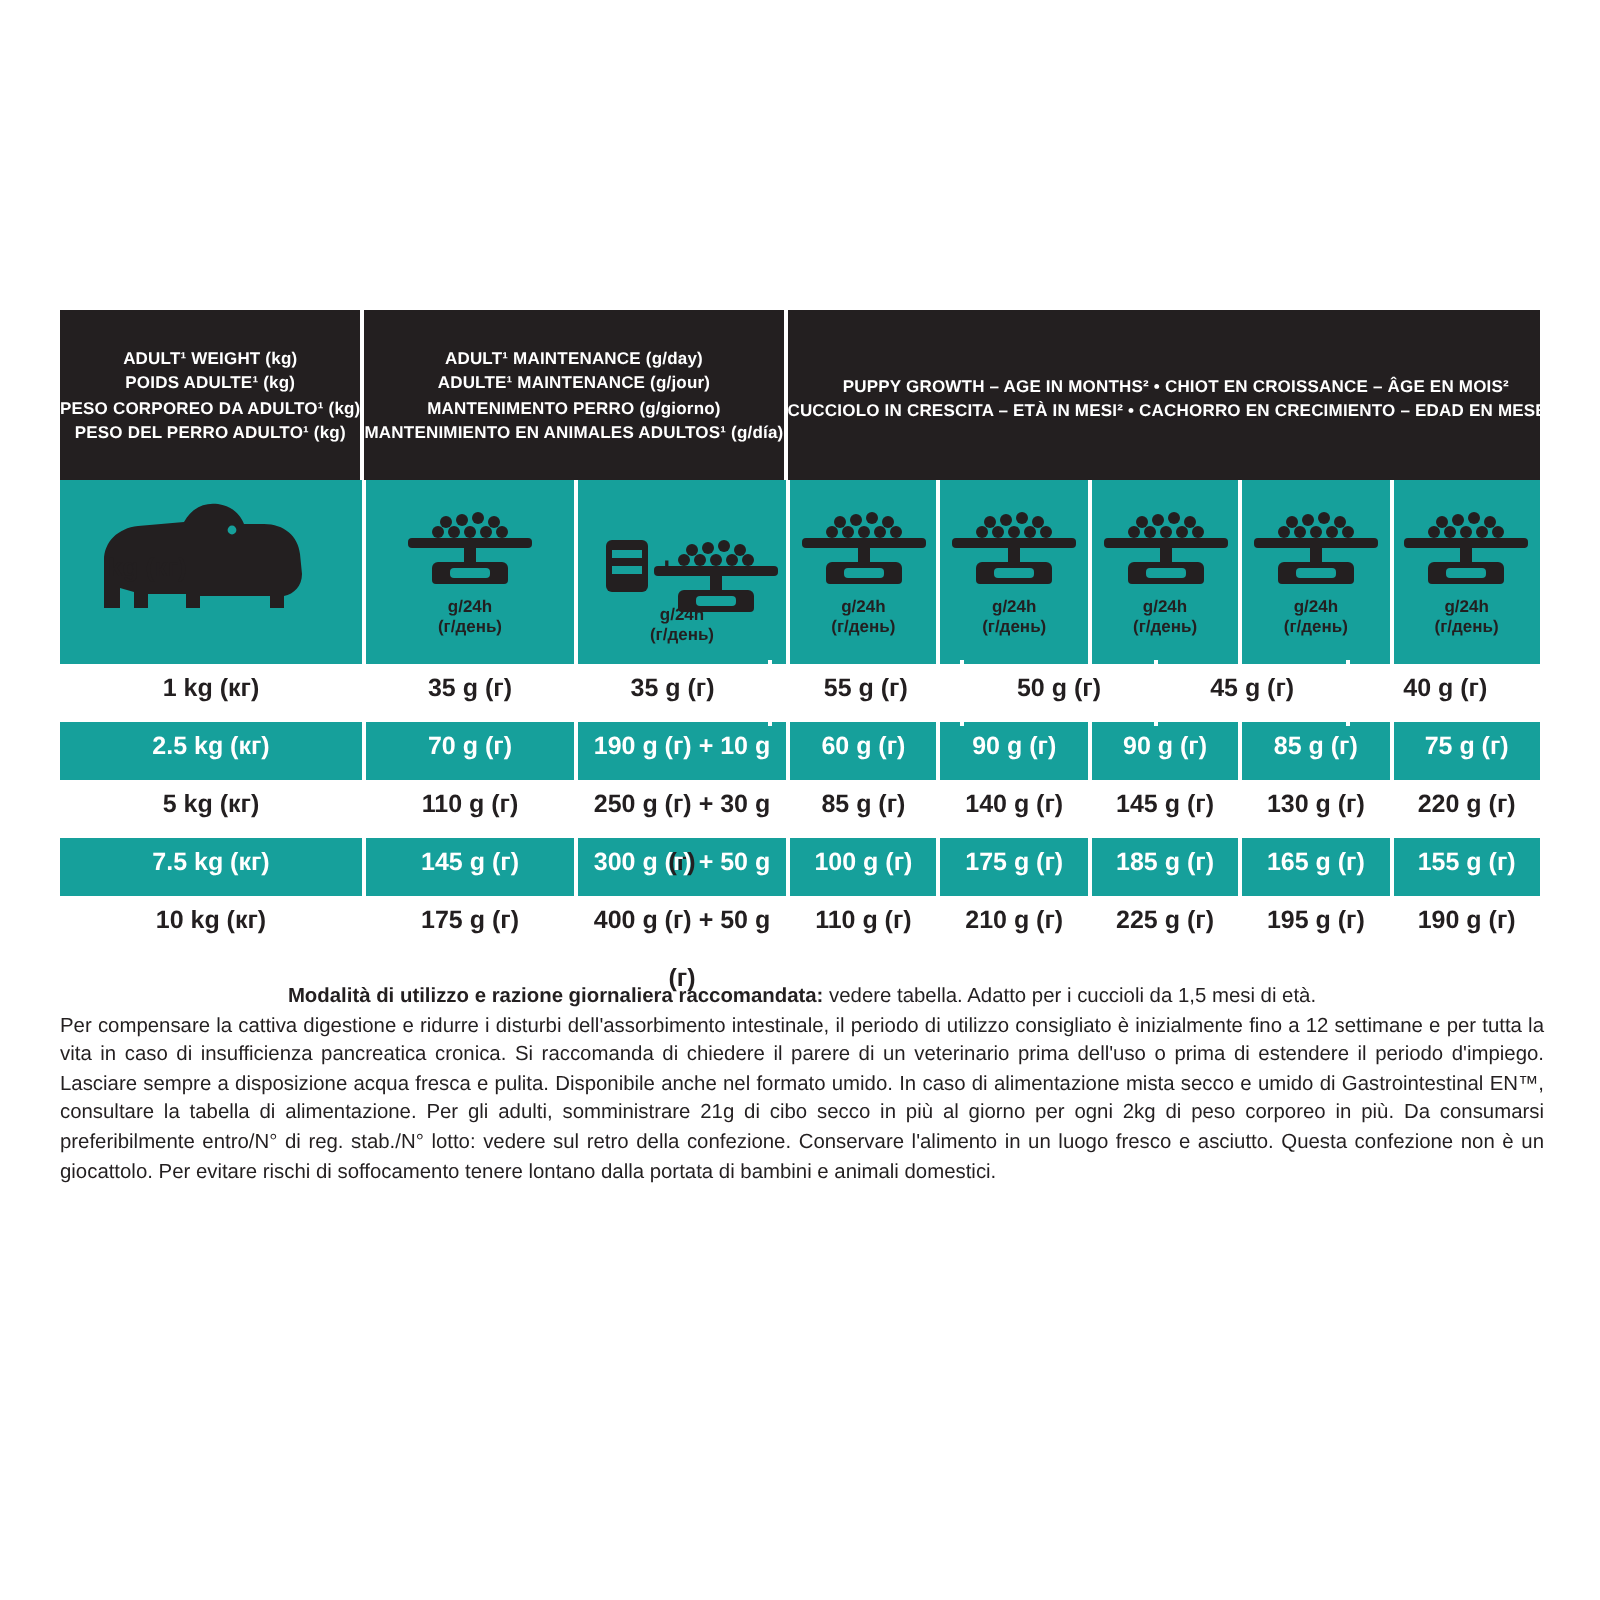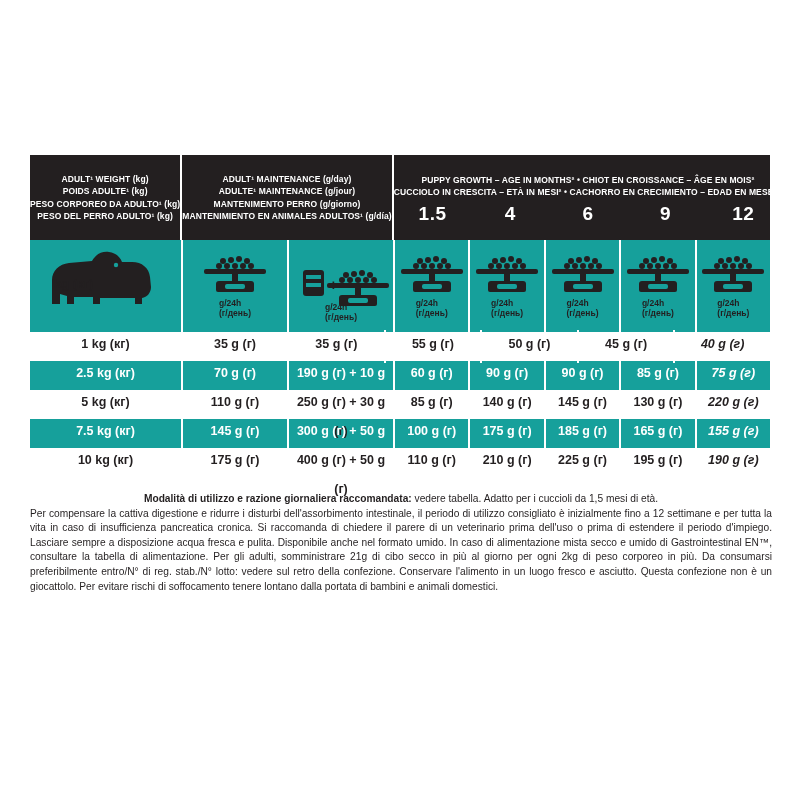--- a/index.html
+++ b/index.html
@@ -148,21 +148,21 @@
     position: absolute;
     left: 9px;
     top: 3px;
     width: 20px;
     height: 5px;
     background: #16a09b;
     border-radius: 2px;
   }
   .gday {
     margin-top: 4px;
-    text-align: left;
+    text-align: center;
     color: #231f20;
     font-size: 8.5px;
     font-weight: bold;
     line-height: 10px;
   }
   .plus-sign {
     position: absolute;
     left: 36px;
     top: 22px;
     font-size: 15px;
@@ -220,21 +220,21 @@
   }
   .row.alt { background: #16a09b; color: #ffffff; }
   .row.plain { background: #ffffff; color: #231f20; }
   .cell {
     box-sizing: border-box;
     text-align: center;
     border-right: 2px solid #ffffff;
     height: 33px;
     line-height: 29px;
   }
-  .cell:last-child { border-right: 0; font-style: italic; }
+  .cell:last-child { border-right: 0; }
   .c-weight { width: 153px; }
   .c-maint  { width: 106px; }
   .c-mix    { width: 106px; }
   .c-pup    { flex: 1; }
 
   
   .legal {
     position: absolute;
     left: 30px;
     top: 492px;
@@ -268,27 +268,20 @@
       <div class="hdr-line">ADULT¹ MAINTENANCE (g/day)</div>
       <div class="hdr-line">ADULTE¹ MAINTENANCE (g/jour)</div>
       <div class="hdr-line">MANTENIMENTO PERRO (g/giorno)</div>
       <div class="hdr-line">MANTENIMIENTO EN ANIMALES ADULTOS¹ (g/día)</div>
     </div>
 
     <div class="hdr-col hdr-puppy">
       <div class="hdr-puppy-titles">
         <div class="hdr-line">PUPPY GROWTH – AGE IN MONTHS² • CHIOT EN CROISSANCE – ÂGE EN MOIS²</div>
         <div class="hdr-line">CUCCIOLO IN CRESCITA – ETÀ IN MESI² • CACHORRO EN CRECIMIENTO – EDAD EN MESES²</div>
-      </div>
-      <div class="months-row">
-        <div class="month-cell">1.5</div>
-        <div class="month-cell">4</div>
-        <div class="month-cell">6</div>
-        <div class="month-cell">9</div>
-        <div class="month-cell">12</div>
       </div>
     </div>
   </div>
 
   <div class="iconband">
 
     <div class="ib-col ib-dog">
       <div style="position:relative;width:100%;height:100%;">
         <svg width="150" height="92" viewBox="0 0 150 92">
           <path fill="#231f20" d="M22 64 L22 40 C22 31 29 24 39 23 L62 21 C66 14 72 11 79 12 C86 13 90 17 92 22 L102 22 C112 22 119 28 120 37 L121 47 C121 53 117 57 112 58 L112 64 L105 64 L105 58 L70 58 L70 64 L63 64 L63 57 L44 57 L44 64 L37 64 L37 56 L30 54 L30 64 Z"></path>

